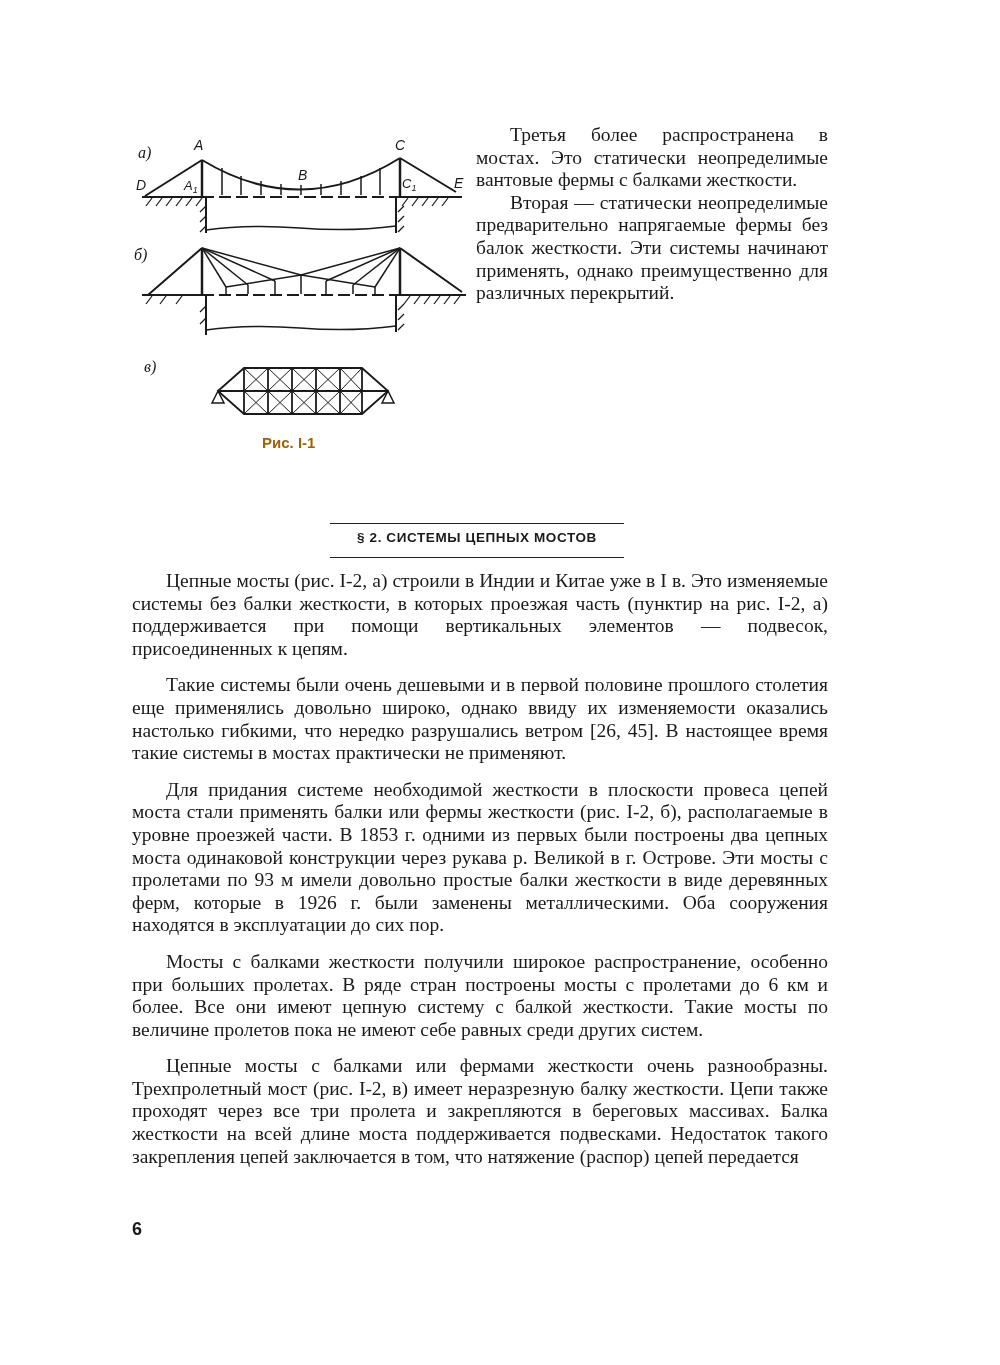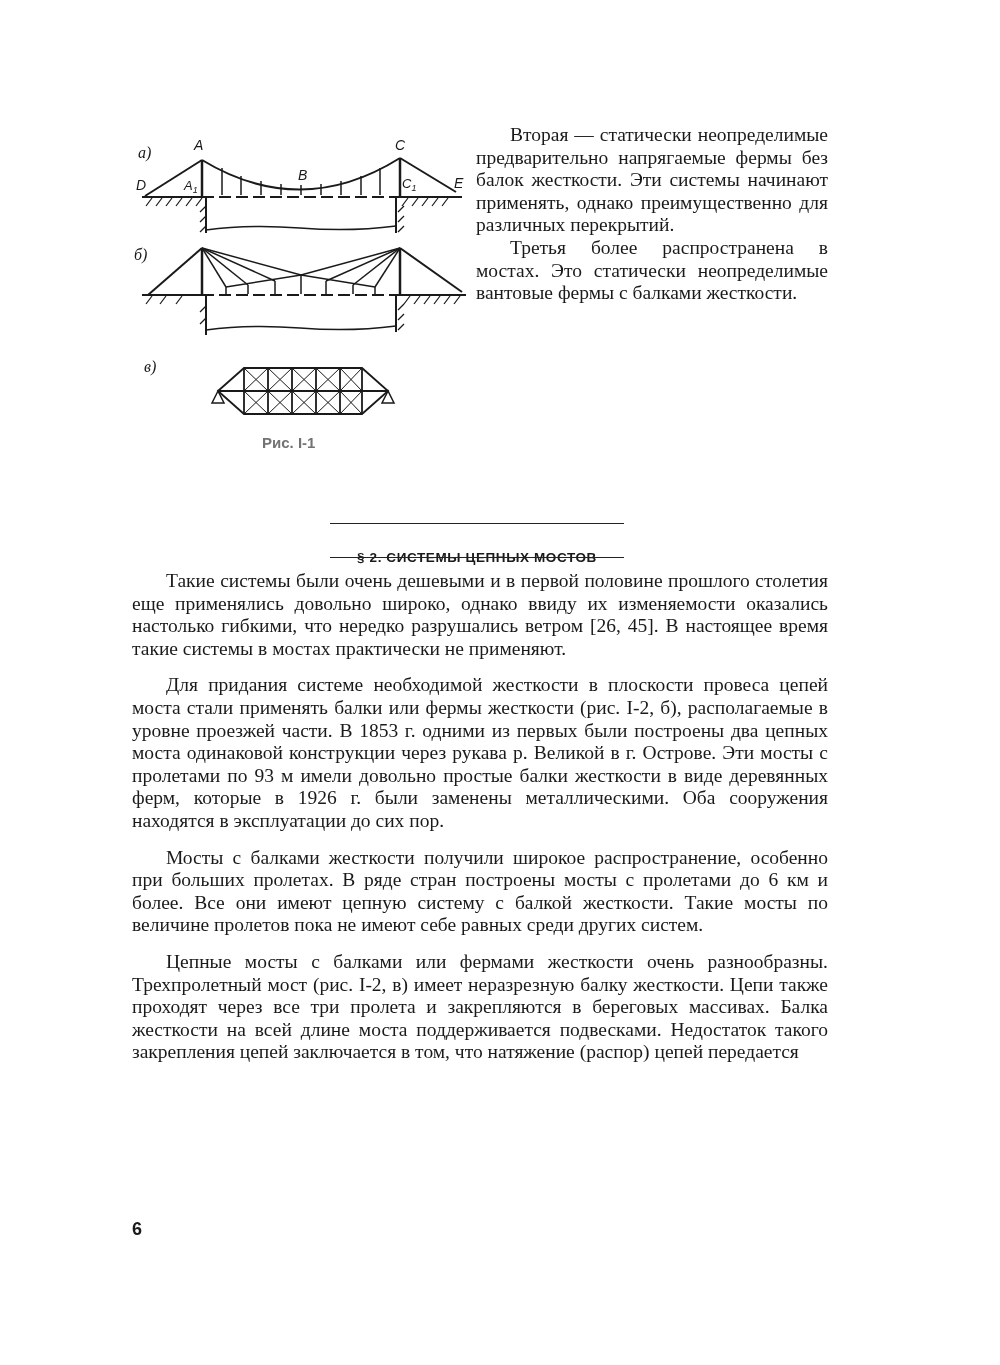--- a/index.html
+++ b/index.html
@@ -9,21 +9,21 @@
     color: #1a1a1a;
   }
   .page { position: absolute; left: 0; top: 0; width: 1000px; height: 1365px; }
 
   
   .figure { position: absolute; left: 120px; top: 120px; width: 360px; height: 340px; }
   .figure svg { position: absolute; left: 0; top: 0; }
   .fig-caption {
     position: absolute; left: 262px; top: 434px; width: 100px;
     font-family: "Liberation Sans", "DejaVu Sans", sans-serif;
-    font-weight: bold; font-size: 15px; color: #737373;
+    font-weight: bold; font-size: 15px; color: #a16207;
   }
 
   
   .side-text {
     position: absolute; left: 476px; top: 124px; width: 352px;
     font-size: 19.5px; line-height: 22.6px; text-align: justify;
   }
   .side-text p { margin: 0; text-indent: 34px; }
 
   
@@ -34,21 +34,21 @@
   .full p { margin: 0; }
   .cont1 { top: 463px; }
 
   
   .rule { position: absolute; height: 0; border-top: 1.6px solid #222; }
   .rule-top { left: 330px; top: 523px; width: 294px; }
   .rule-bottom { left: 330px; top: 557px; width: 294px; }
   .section-heading {
     position: absolute; left: 330px; top: 530px; width: 294px; text-align: center;
     font-family: "Liberation Sans", "DejaVu Sans", sans-serif; font-weight: bold;
-    font-size: 13.5px; letter-spacing: 0.6px; margin-top: 20px;
+    font-size: 13.5px; letter-spacing: 0.6px;
   }
 
   
   .body {
     position: absolute; left: 132px; top: 570px; width: 696px;
     font-family: "Liberation Serif", "DejaVu Serif", serif;
     font-size: 19.5px; line-height: 22.6px; text-align: justify;
     transform-origin: left top;
   }
   .body p { margin: 0; text-indent: 34px; }
@@ -203,30 +203,31 @@
         <line x1="220" y1="271" x2="242" y2="294"></line>
           <line x1="242" y1="271" x2="220" y2="294"></line>
       </g>
       <polygon points="98,271 92,283 104,283" stroke-width="1.5"></polygon>
       <polygon points="268,271 262,283 274,283" stroke-width="1.5"></polygon>
     </svg>
     <div class="fig-caption" style="left:142px; top:314px;">Рис. I-1</div>
   </div>
 
   <div class="side-text">
+    <p>Третья более распространена в мостах. Это статически неопределимые вантовые фермы с балками жесткости.</p>
     <p>Вторая — статически неопределимые предварительно напрягаемые фермы без балок жесткости. Эти системы начинают применять, однако преимущественно для различных перекрытий.</p>
-    <p>Третья более распространена в мостах. Это статически неопределимые вантовые фермы с балками жесткости.</p>
   </div>
 
 
   <div class="rule rule-top"></div>
   <div class="section-heading">§ 2. СИСТЕМЫ ЦЕПНЫХ МОСТОВ</div>
   <div class="rule rule-bottom"></div>
 
   <div class="body">
+    <p>Цепные мосты (рис. I-2, а) строили в Индии и Китае уже в I в. Это изменяемые системы без балки жесткости, в которых проезжая часть (пунктир на рис. I-2, а) поддерживается при помощи вертикальных элементов — подвесок, присоединенных к цепям.</p>
     <p>Такие системы были очень дешевыми и в первой половине прошлого столетия еще применялись довольно широко, однако ввиду их изменяемости оказались настолько гибкими, что нередко разрушались ветром [26, 45]. В настоящее время такие системы в мостах практически не применяют.</p>
     <p>Для придания системе необходимой жесткости в плоскости провеса цепей моста стали применять балки или фермы жесткости (рис. I-2, б), располагаемые в уровне проезжей части. В 1853 г. одними из первых были построены два цепных моста одинаковой конструкции через рукава р. Великой в г. Острове. Эти мосты с пролетами по 93 м имели довольно простые балки жесткости в виде деревянных ферм, которые в 1926 г. были заменены металлическими. Оба сооружения находятся в эксплуатации до сих пор.</p>
     <p>Мосты с балками жесткости получили широкое распространение, особенно при больших пролетах. В ряде стран построены мосты с пролетами до 6 км и более. Все они имеют цепную систему с балкой жесткости. Такие мосты по величине пролетов пока не имеют себе равных среди других систем.</p>
     <p>Цепные мосты с балками или фермами жесткости очень разнообразны. Трехпролетный мост (рис. I-2, в) имеет неразрезную балку жесткости. Цепи также проходят через все три пролета и закрепляются в береговых массивах. Балка жесткости на всей длине моста поддерживается подвесками. Недостаток такого закрепления цепей заключается в том, что натяжение (распор) цепей передается</p>
   </div>
 
   <div class="page-number">6</div>
 </div>
 
 </body></html>

